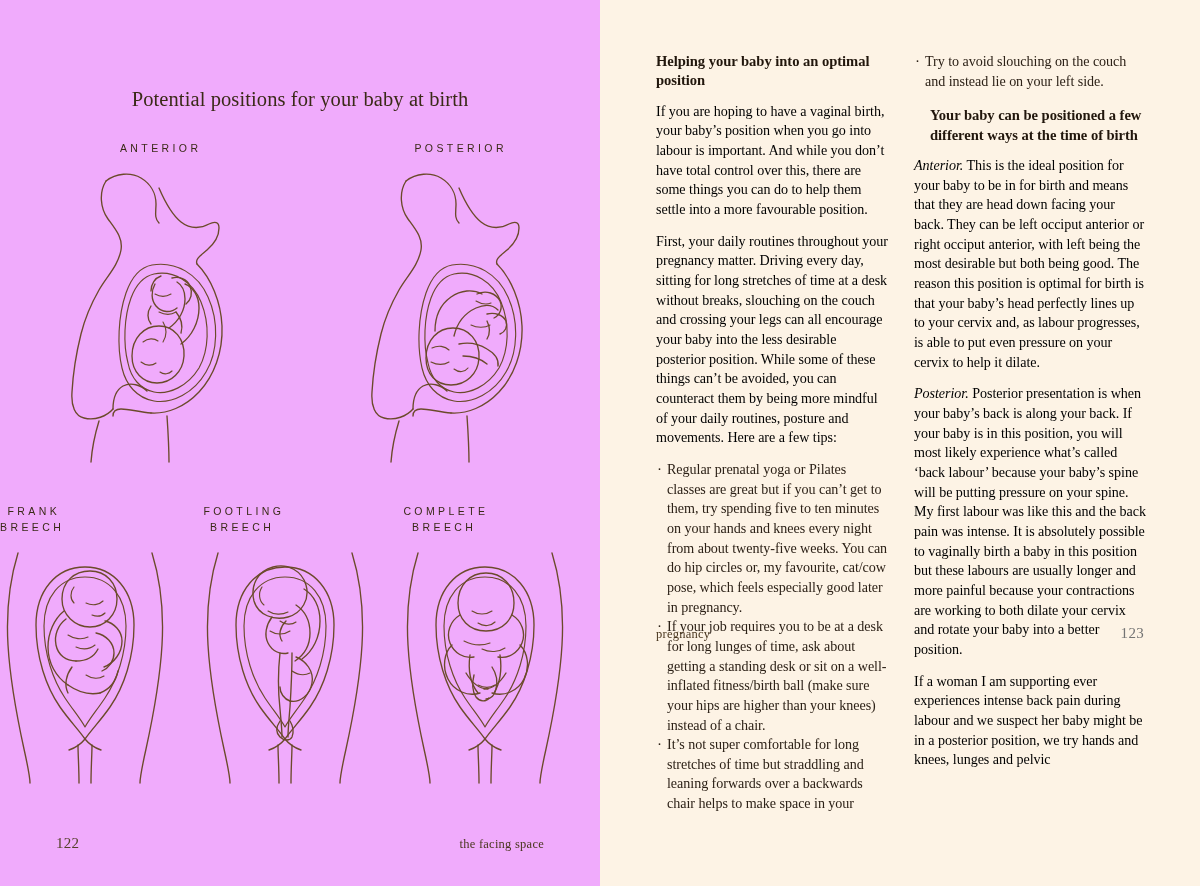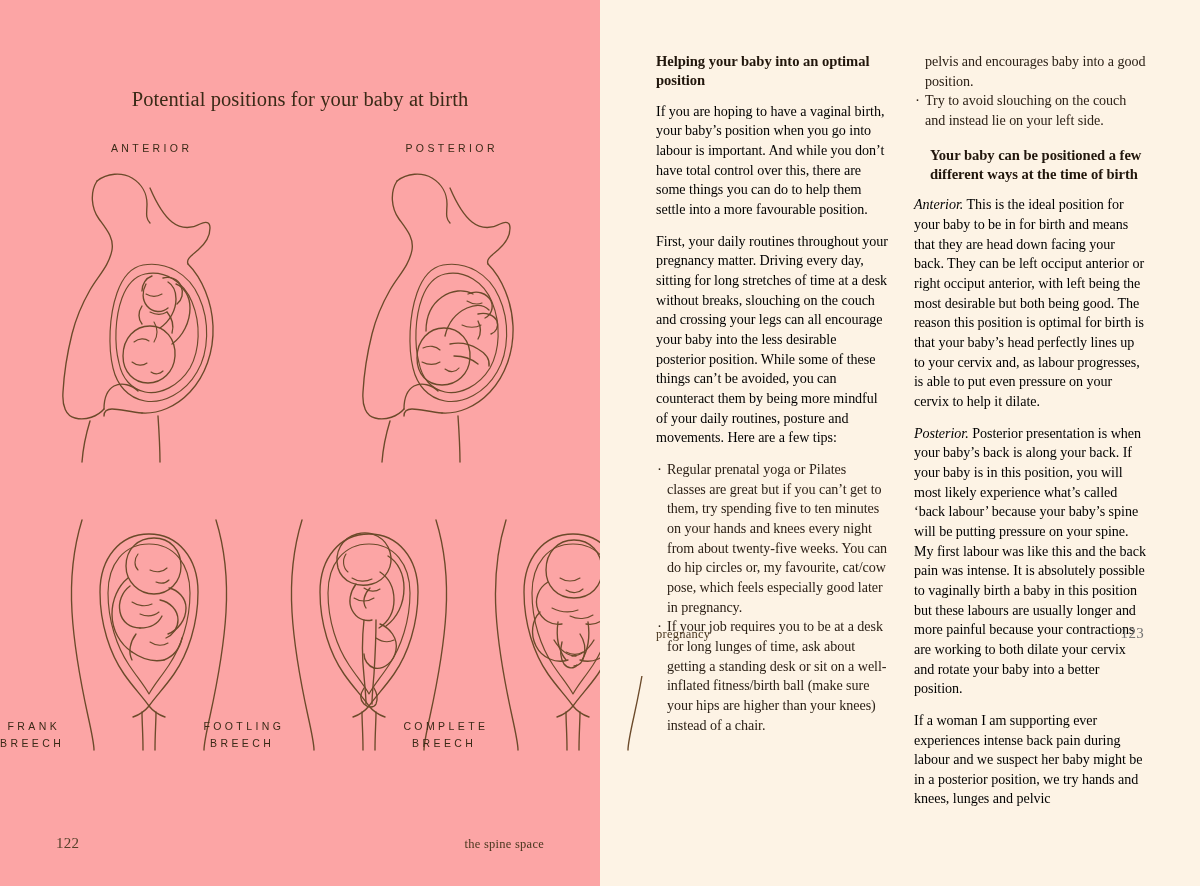--- a/index.html
+++ b/index.html
@@ -17,41 +17,42 @@
     width: 1200px;
     height: 886px;
     display: flex;
     position: relative;
   }
 
   
   .page-left {
     width: 600px;
     height: 886px;
-    background: #fca5a5;
+    background: #f0abfc;
     position: relative;
     box-sizing: border-box;
   }
   .figure-title {
     position: absolute;
     top: 88px;
     left: 0;
     width: 600px;
     text-align: center;
     font-family: "Liberation Serif", serif;
     font-size: 20.5px;
     color: #3a2a17;
     letter-spacing: .1px;
   }
   .row-top {
     position: absolute;
     top: 140px;
     left: 0;
     width: 600px;
     display: flex;
+    padding-left: 9px;
   }
   .cell-top {
     width: 300px;
     display: flex;
     flex-direction: column;
     align-items: center;
   }
   .caption {
     font-family: "Liberation Sans", sans-serif;
     font-size: 10.5px;
@@ -67,22 +68,22 @@
   .row-bottom {
     position: absolute;
     top: 503px;
     left: 0;
     width: 600px;
     display: flex;
   }
   .cell-bottom {
     width: 200px;
     display: flex;
-    flex-direction: row;
-    align-items: flex-end;
+    flex-direction: column;
+    align-items: flex-start;
   }
   .fig-bottom {
     margin-top: 13px;
   }
   .footer-left {
     position: absolute;
     bottom: 34px;
     left: 56px;
     right: 56px;
     display: flex;
@@ -447,41 +448,41 @@
             <path class="ln" d="M74 126 C72 134 72 142 76 148 C80 153 86 153 89 149"></path>
             <path class="ln" d="M92 118 C96 124 98 132 96 140 C95 146 91 150 86 150"></path>
             <path class="ln-thin" d="M78 136 C84 139 90 139 95 136"></path>
           </svg>
         </div>
       </div>
     </div>
 
     <div class="footer-left">
       <span class="folio">122</span>
-      <span class="running-head">the spine space</span>
+      <span class="running-head">the facing space</span>
     </div>
   </div>
 
   <div class="page-right">
 
     <div class="cols">
 
       <div class="col">
         <h3>Helping your baby into an optimal position</h3>
         <p>If you are hoping to have a vaginal birth, your baby’s position when you go into labour is important. And while you don’t have total control over this, there are some things you can do to help them settle into a more favourable position.</p>
         <p>First, your daily routines throughout your pregnancy matter. Driving every day, sitting for long stretches of time at a desk without breaks, slouching on the couch and crossing your legs can all encourage your baby into the less desirable posterior position. While some of these things can’t be avoided, you can counteract them by being more mindful of your daily routines, posture and movements. Here are a few tips:</p>
         <ul>
           <li>Regular prenatal yoga or Pilates classes are great but if you can’t get to them, try spending five to ten minutes on your hands and knees every night from about twenty-five weeks. You can do hip circles or, my favourite, cat/cow pose, which feels especially good later in pregnancy.</li>
           <li>If your job requires you to be at a desk for long lunges of time, ask about getting a standing desk or sit on a well-inflated fitness/birth ball (make sure your hips are higher than your knees) instead of a chair.</li>
+          <li>It’s not super comfortable for long stretches of time but straddling and leaning forwards over a backwards chair helps to make space in your</li>
         </ul>
       </div>
 
       <div class="col">
         <ul>
-          <li class="nobullet">pelvis and encourages baby into a good position.</li>
           <li>Try to avoid slouching on the couch and instead lie on your left side.</li>
         </ul>
         <h3 class="spaced">Your baby can be positioned a few different ways at the time of birth</h3>
         <p><span class="term">Anterior.</span><span> This is the ideal position for your baby to be in for birth and means that they are head down facing your back. They can be left occiput anterior or right occiput anterior, with left being the most desirable but both being good. The reason this position is optimal for birth is that your baby’s head perfectly lines up to your cervix and, as labour progresses, is able to put even pressure on your cervix to help it dilate.</span></p>
         <p><span class="term">Posterior.</span><span> Posterior presentation is when your baby’s back is along your back. If your baby is in this position, you will most likely experience what’s called ‘back labour’ because your baby’s spine will be putting pressure on your spine. My first labour was like this and the back pain was intense. It is absolutely possible to vaginally birth a baby in this position but these labours are usually longer and more painful because your contractions are working to both dilate your cervix and rotate your baby into a better position.</span></p>
         <p class="last">If a woman I am supporting ever experiences intense back pain during labour and we suspect her baby might be in a posterior position, we try hands and knees, lunges and pelvic</p>
       </div>
     </div>
 
     <div class="footer-right">

